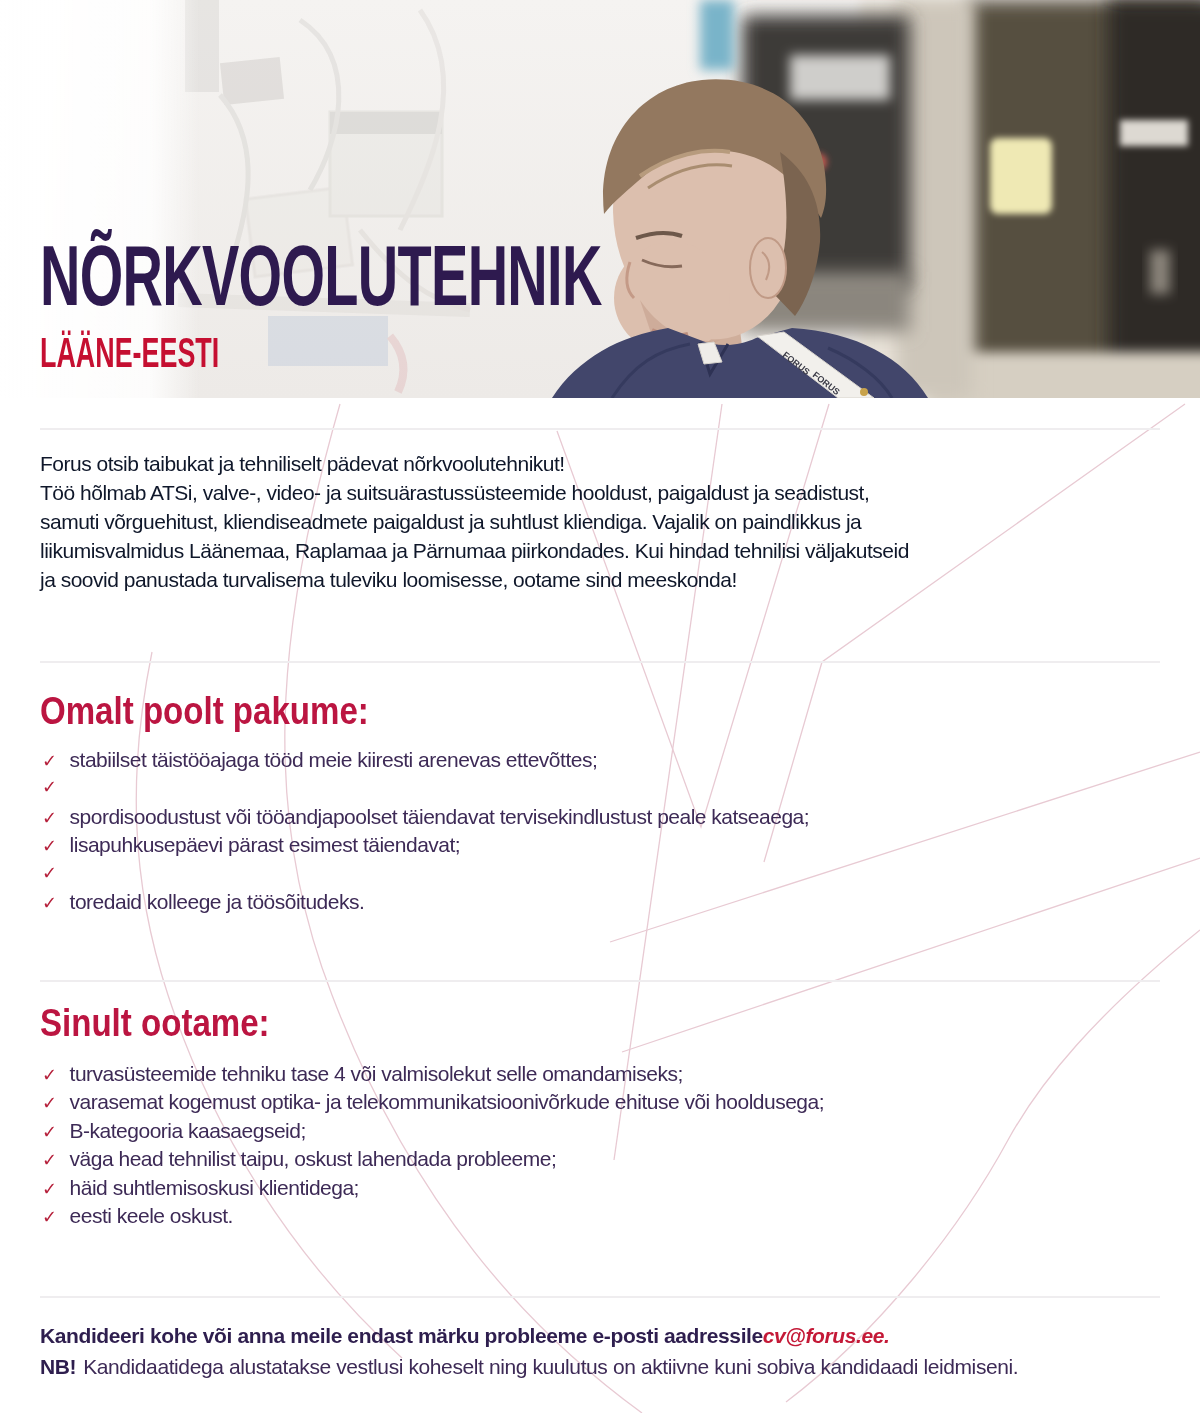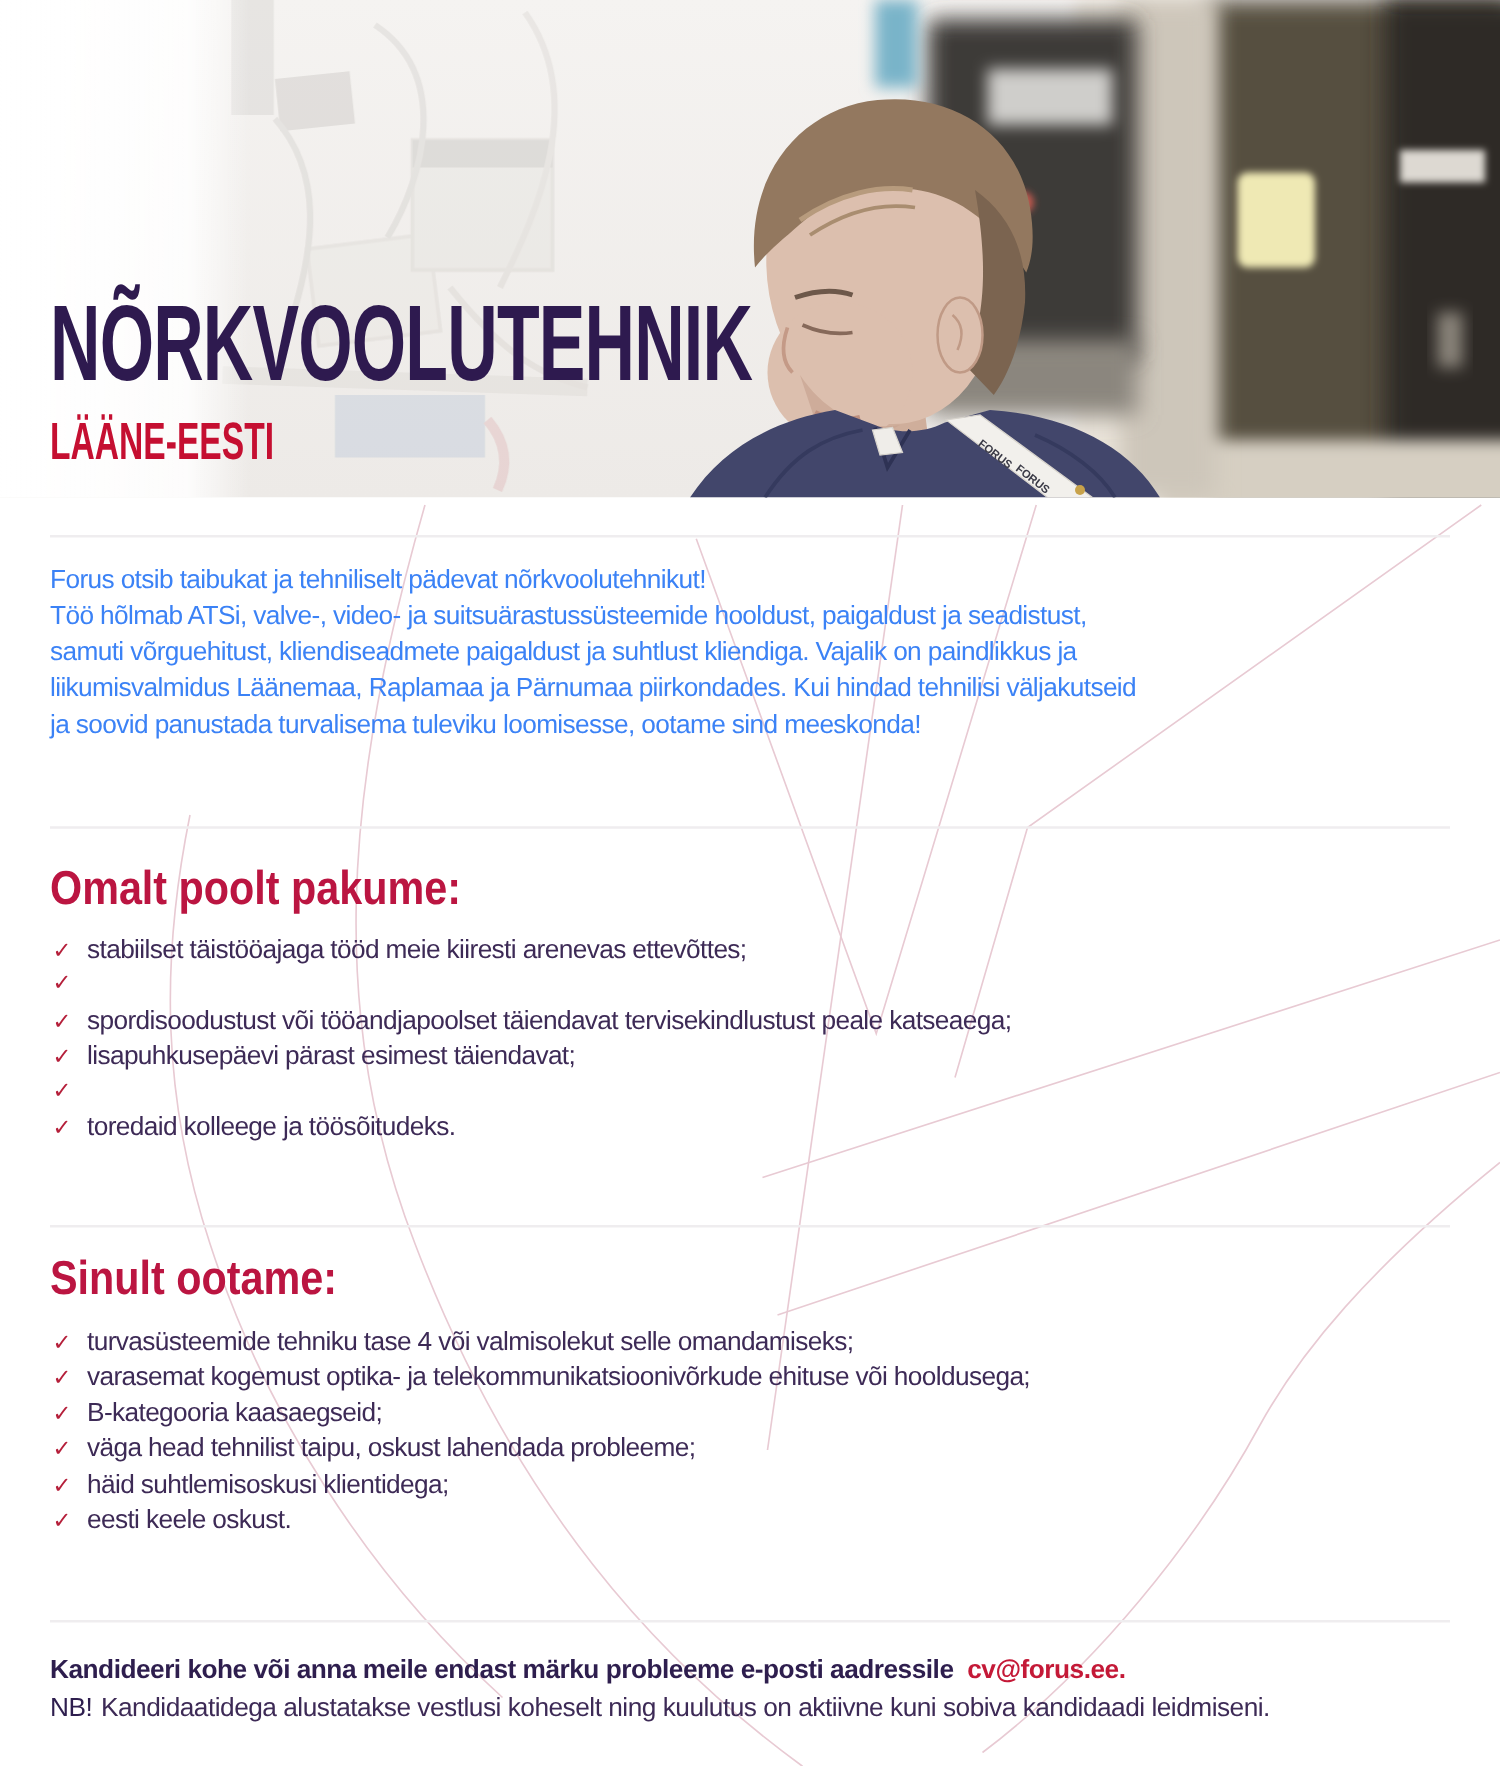--- a/index.html
+++ b/index.html
@@ -25,21 +25,21 @@
   }
   .page-subtitle{
     left:40px;top:332px;
     font-size:42px;line-height:42px;font-weight:bold;
     color:#c50f31;white-space:nowrap;
     transform:scaleX(0.64);transform-origin:0 0;
   }
   .divider{left:40px;width:1120px;height:2px;background:#efedef;}
   .intro{
     left:40px;top:449px;width:1100px;
-    font-size:21px;line-height:29px;color:#3b82f6;
+    font-size:21px;line-height:29px;color:#0f172a;
     letter-spacing:-0.5px;white-space:pre-line;
   }
   .sec-heading{
     left:40px;
     font-size:38px;line-height:42px;font-weight:bold;
     color:#bb1541;white-space:nowrap;
     transform:scaleX(0.87);transform-origin:0 0;
   }
   .bullets{
     left:42px;margin:0;padding:0;list-style:none;
@@ -51,27 +51,27 @@
   }
   .chk{
     color:#b51f3a;font-size:18px;font-weight:bold;
     margin-right:13px;flex:none;
   }
   .footer-cta{
     left:40px;top:1322px;
     font-size:21px;line-height:28px;font-weight:bold;
     color:#2e1e4e;letter-spacing:-0.4px;white-space:nowrap;
   }
-  .footer-cta .email{color:#c41937;margin-left:11px;text-decoration:none;}
+  .footer-cta .email{color:#c41937;margin-left:0;text-decoration:none;font-style:italic;}
   .footer-note{
     left:40px;top:1353px;
     font-size:21px;line-height:28px;
     color:#3d2a56;letter-spacing:-0.4px;white-space:nowrap;
   }
-  .footer-note .nb{font-weight:normal;color:#2e1e4e;margin-right:7px;}
+  .footer-note .nb{font-weight:bold;color:#2e1e4e;margin-right:7px;}
 </style>
 </head>
 <body>
 
 <div class="page">
 
   <svg class="watermark" viewBox="0 0 1200 1413" xmlns="http://www.w3.org/2000/svg">
     <g fill="none" stroke="#e8cad3" stroke-width="1.3">
       <path d="M152,652 C128,770 130,880 168,995 C212,1130 292,1258 402,1358"></path>
       <path d="M340,404 C272,640 264,820 332,995 C412,1205 528,1330 642,1413"></path>

